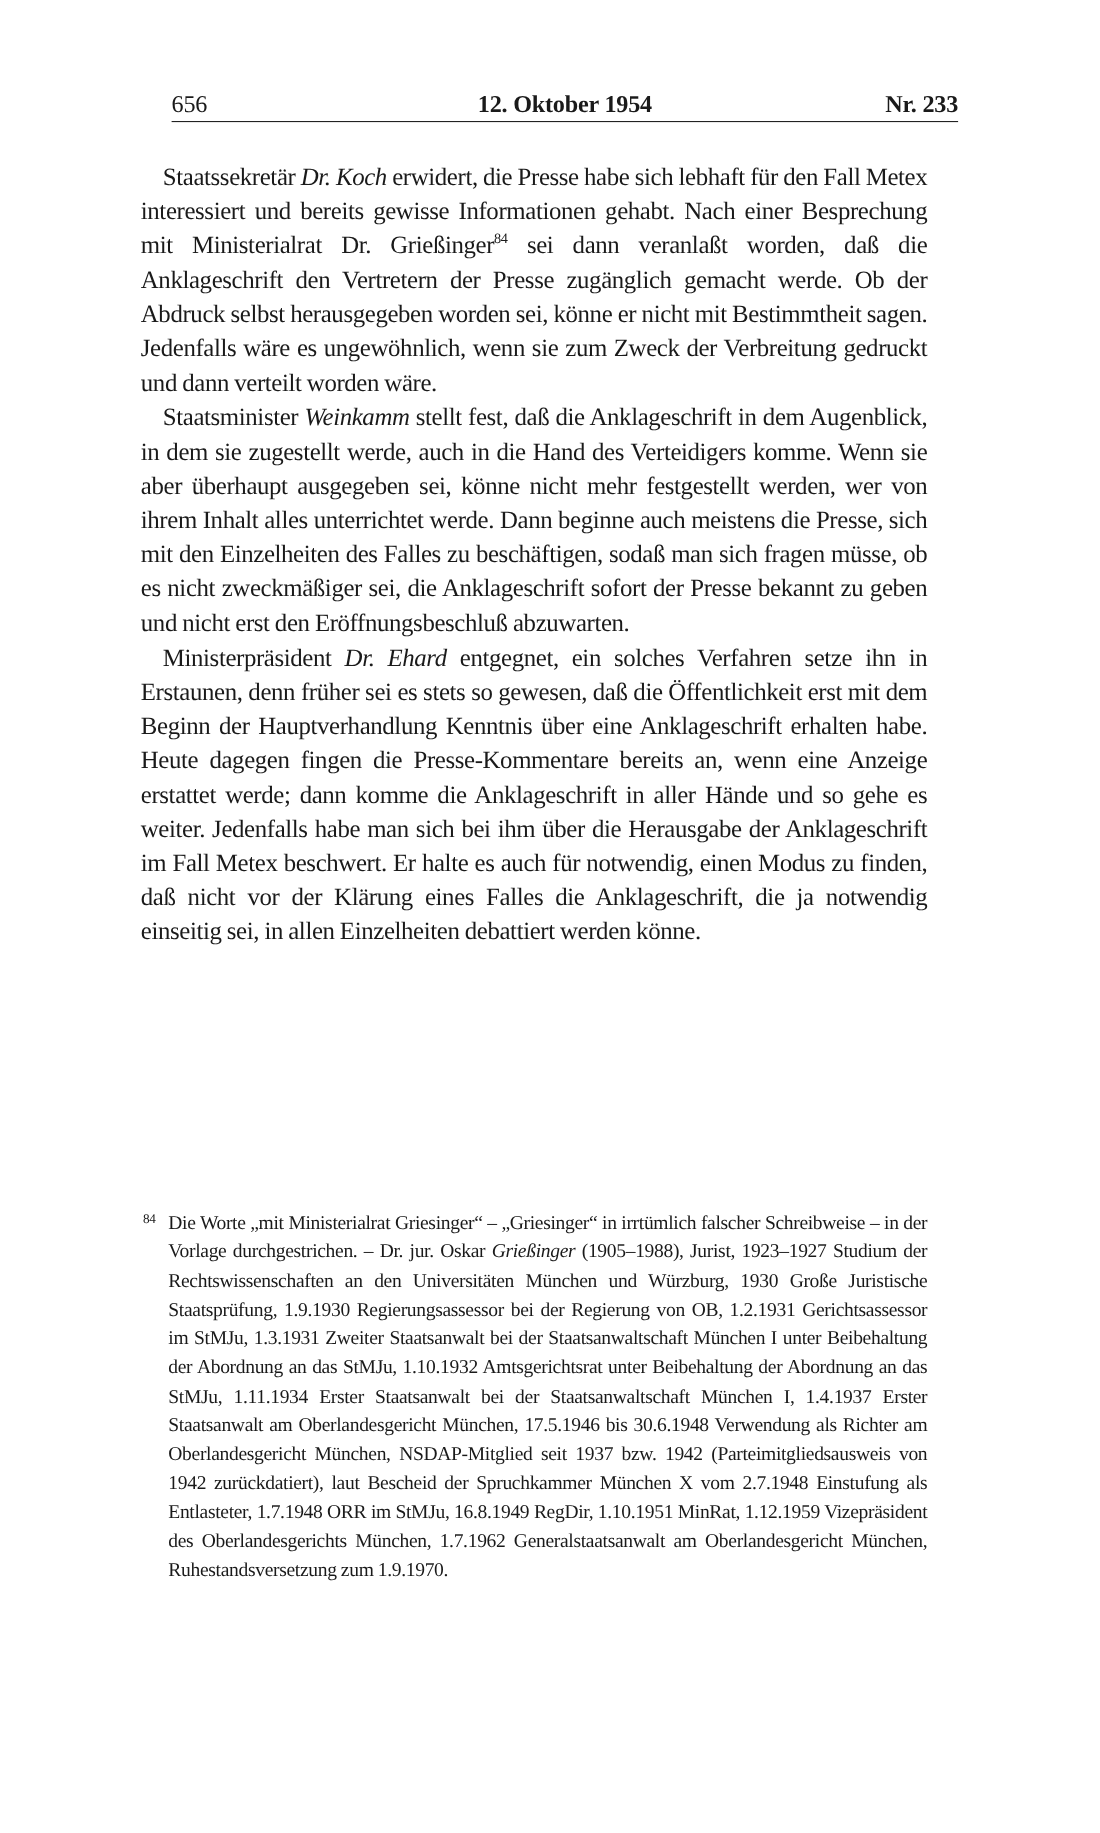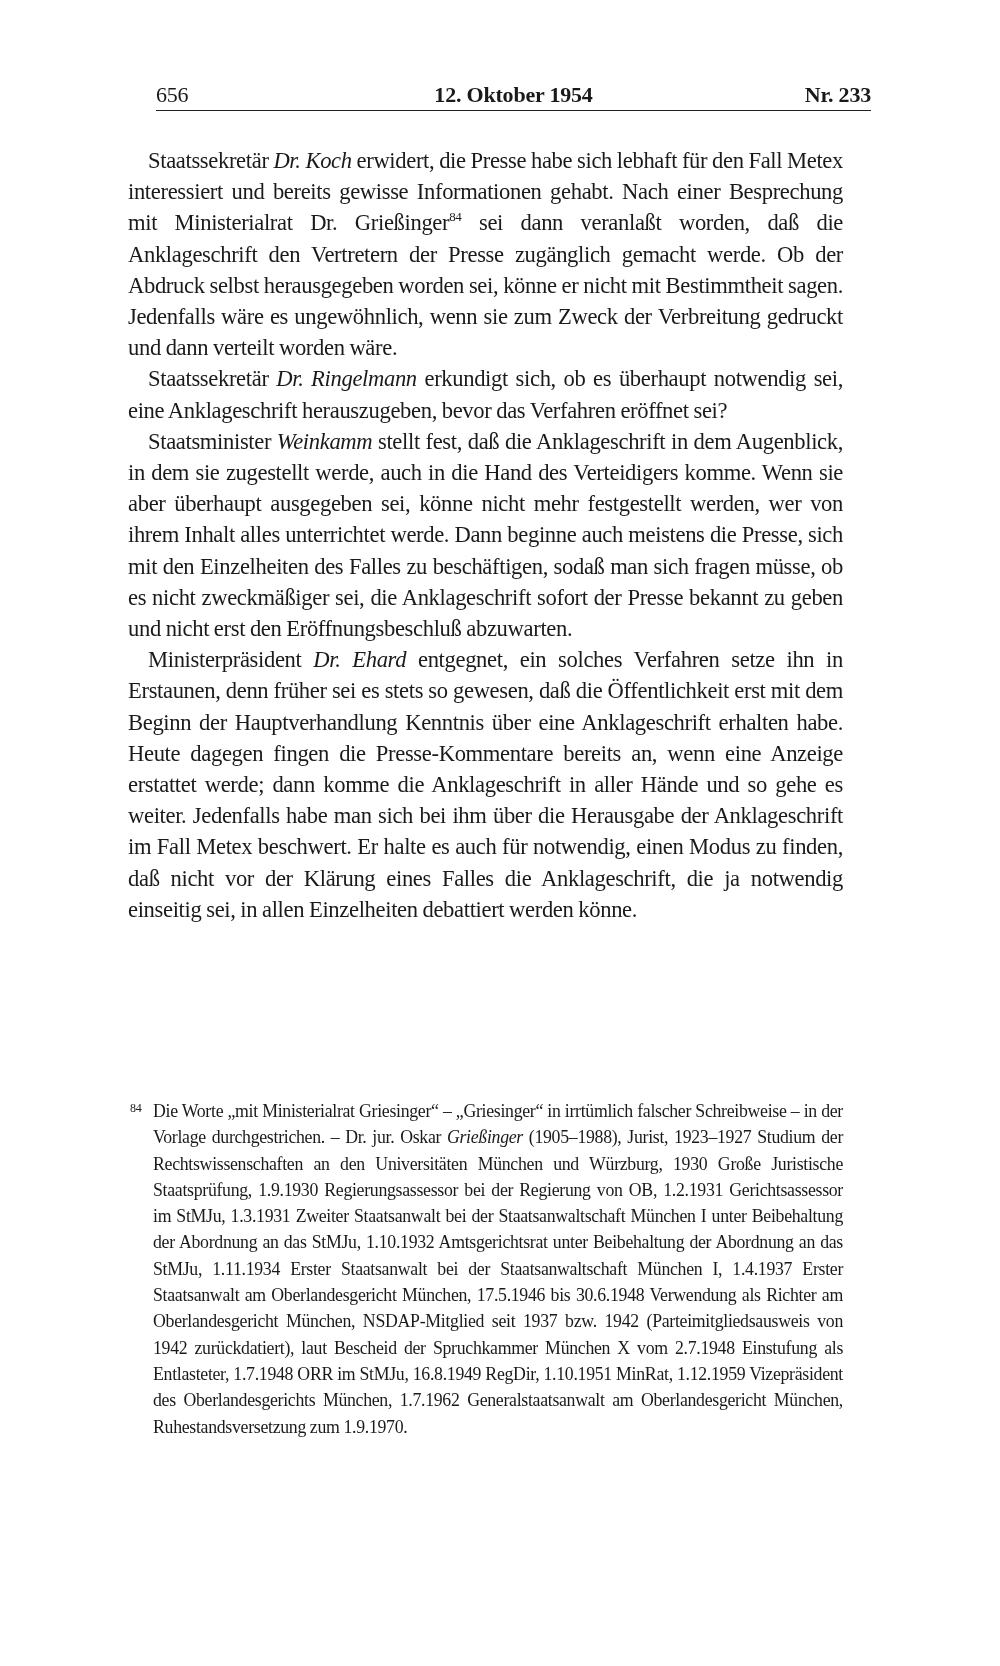--- a/index.html
+++ b/index.html
@@ -35,21 +35,20 @@
 <body>
 
 <div class="header">
   <span class="pg">656</span>
   <span class="date">12. Oktober 1954</span>
   <span class="nr">Nr. 233</span>
 </div>
 
 <div class="body">
   <p><span>Staatssekretär </span><em>Dr. Koch</em><span> erwidert, die Presse habe sich lebhaft für den Fall Metex interessiert und bereits gewisse Informationen gehabt. Nach einer Besprechung mit Ministerialrat Dr. Grießinger</span><sup>84</sup><span> sei dann veranlaßt worden, daß die Anklageschrift den Vertretern der Presse zugänglich gemacht werde. Ob der Abdruck selbst herausgegeben worden sei, könne er nicht mit Bestimmtheit sagen. Jedenfalls wäre es ungewöhnlich, wenn sie zum Zweck der Verbreitung gedruckt und dann verteilt worden wäre.</span></p>
-  <p><span>Staatssekretär </span><em>Dr. Ringelmann</em><span> erkundigt sich, ob es überhaupt notwendig sei, eine Anklageschrift herauszugeben, bevor das Verfahren eröffnet sei?</span></p>
   <p><span>Staatsminister </span><em>Weinkamm</em><span> stellt fest, daß die Anklageschrift in dem Augenblick, in dem sie zugestellt werde, auch in die Hand des Verteidigers komme. Wenn sie aber überhaupt ausgegeben sei, könne nicht mehr festgestellt werden, wer von ihrem Inhalt alles unterrichtet werde. Dann beginne auch meistens die Presse, sich mit den Einzelheiten des Falles zu beschäftigen, sodaß man sich fragen müsse, ob es nicht zweckmäßiger sei, die Anklageschrift sofort der Presse bekannt zu geben und nicht erst den Eröffnungsbeschluß abzuwarten.</span></p>
   <p><span>Ministerpräsident </span><em>Dr. Ehard</em><span> entgegnet, ein solches Verfahren setze ihn in Erstaunen, denn früher sei es stets so gewesen, daß die Öffentlichkeit erst mit dem Beginn der Hauptverhandlung Kenntnis über eine Anklageschrift erhalten habe. Heute dagegen fingen die Presse-Kommentare bereits an, wenn eine Anzeige erstattet werde; dann komme die Anklageschrift in aller Hände und so gehe es weiter. Jedenfalls habe man sich bei ihm über die Herausgabe der Anklageschrift im Fall Metex beschwert. Er halte es auch für notwendig, einen Modus zu finden, daß nicht vor der Klärung eines Falles die Anklageschrift, die ja notwendig einseitig sei, in allen Einzelheiten debattiert werden könne.</span></p>
 </div>
 
 <div class="footnotes">
   <div class="fn">
     <span class="fnmark">84</span>
     <span>Die Worte „mit Ministerialrat Griesinger“ – „Griesinger“ in irrtümlich falscher Schreibweise – in der Vorlage durchgestrichen. – Dr. jur. Oskar </span><em>Grießinger</em><span> (1905–1988), Jurist, 1923–1927 Studium der Rechtswissenschaften an den Universitäten München und Würzburg, 1930 Große Juristische Staatsprüfung, 1.9.1930 Regierungsassessor bei der Regierung von OB, 1.2.1931 Gerichtsassessor im StMJu, 1.3.1931 Zweiter Staatsanwalt bei der Staatsanwaltschaft München I unter Beibehaltung der Abordnung an das StMJu, 1.10.1932 Amtsgerichtsrat unter Beibehaltung der Abordnung an das StMJu, 1.11.1934 Erster Staatsanwalt bei der Staatsanwaltschaft München I, 1.4.1937 Erster Staatsanwalt am Oberlandesgericht München, 17.5.1946 bis 30.6.1948 Verwendung als Richter am Oberlandesgericht München, NSDAP-Mitglied seit 1937 bzw. 1942 (Parteimitgliedsausweis von 1942 zurückdatiert), laut Bescheid der Spruchkammer München X vom 2.7.1948 Einstufung als Entlasteter, 1.7.1948 ORR im StMJu, 16.8.1949 RegDir, 1.10.1951 MinRat, 1.12.1959 Vizepräsident des Oberlandesgerichts München, 1.7.1962 Generalstaatsanwalt am Oberlandesgericht München, Ruhestandsversetzung zum 1.9.1970.</span>
   </div>
 </div>

